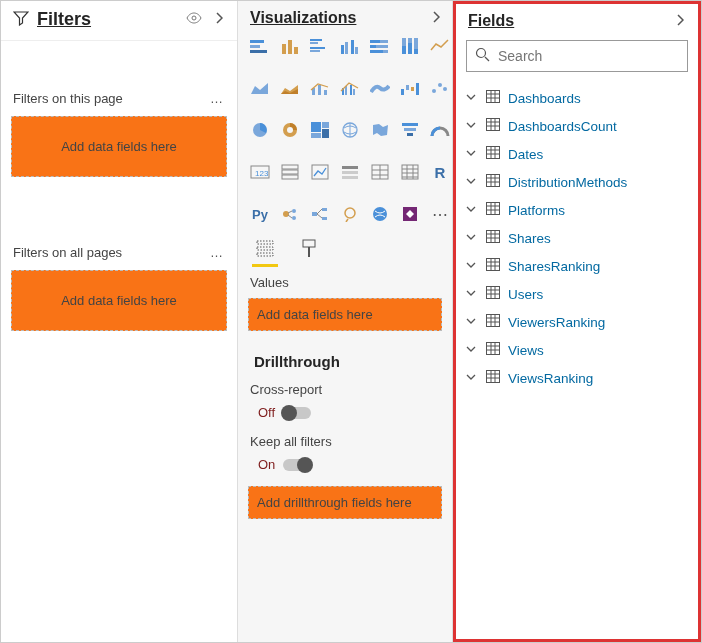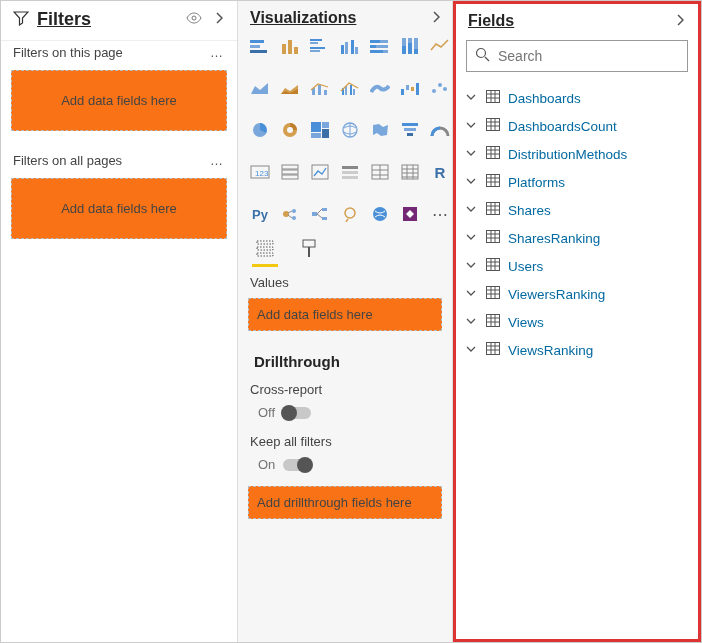--- a/index.html
+++ b/index.html
@@ -31,20 +31,21 @@
     text-decoration:underline;
   }
   .pane-header .title { font-size:16px; font-weight:600; flex:1; }
   .pane-header .title-big { font-size:18px; font-weight:700; flex:1; }
   .chev { width:16px; text-align:center; cursor:pointer; color:#555; }
   .eye { width:18px; text-align:center; color:#777; cursor:pointer; font-size:13px;}
   .section-label {
     display:flex; align-items:center;
     padding:4px 10px 4px 12px;
     color:#444;
+    margin-top:46px;
   }
   .section-label .txt { flex:1; }
   .dots { color:#555; cursor:pointer; padding:0 4px; }
   .dropzone {
     margin:6px 10px 18px 10px;
     border:1px dashed #bbb;
     background:#f97316;
     text-align:center;
     padding:22px 6px;
     color:#444;
@@ -63,21 +64,21 @@
     font-size:14px; color:#555; cursor:pointer;
     background:transparent;
   }
   .viz-icon svg { display:block; }
   .tab-row { display:flex; gap:18px; padding:6px 14px 2px 14px; }
   .tab-item { width:26px; text-align:center; cursor:pointer; padding-bottom:4px;}
   .tab-item.active { border-bottom:3px solid #f2c811; }
   .tab-label { padding:6px 12px 4px 12px; color:#444; }
   .drill-title { font-size:15px; font-weight:600; padding:8px 12px 8px 16px; }
   .sub-label { padding:4px 12px 4px 12px; color:#444; }
-  .toggle-row { display:flex; align-items:center; gap:8px; padding:4px 12px 10px 20px; color:#737373;}
+  .toggle-row { display:flex; align-items:center; gap:8px; padding:4px 12px 10px 20px; color:#7f1d1d;}
   .toggle {
     width:28px; height:12px; background:#c8c8c8; border-radius:6px;
     position:relative;
   }
   .toggle .knob {
     position:absolute; top:-2px; width:16px; height:16px;
     background:#555; border-radius:50%;
   }
   .toggle.off .knob { left:-2px; }
   .toggle.on .knob { right:-2px; }
@@ -483,20 +484,33 @@
           <span class="sm-chev"><svg width="10" height="10" viewBox="0 0 10 10">
               <path d="M1 3l4 4 4-4" fill="none" stroke="#555" stroke-width="1.3"></path>
             </svg></span>
           <span class="tbl"><svg width="14" height="13" viewBox="0 0 14 13">
               <rect x="0.5" y="0.5" width="13" height="12" fill="none" stroke="#555"></rect>
               <line x1="0.5" y1="4" x2="13.5" y2="4" stroke="#555"></line>
               <line x1="0.5" y1="8" x2="13.5" y2="8" stroke="#555"></line>
               <line x1="5" y1="0.5" x2="5" y2="12.5" stroke="#555"></line>
               <line x1="9" y1="0.5" x2="9" y2="12.5" stroke="#555"></line>
             </svg></span>
+          <span class="name">Dates</span>
+        </div>
+        <div class="field-item">
+          <span class="sm-chev"><svg width="10" height="10" viewBox="0 0 10 10">
+              <path d="M1 3l4 4 4-4" fill="none" stroke="#555" stroke-width="1.3"></path>
+            </svg></span>
+          <span class="tbl"><svg width="14" height="13" viewBox="0 0 14 13">
+              <rect x="0.5" y="0.5" width="13" height="12" fill="none" stroke="#555"></rect>
+              <line x1="0.5" y1="4" x2="13.5" y2="4" stroke="#555"></line>
+              <line x1="0.5" y1="8" x2="13.5" y2="8" stroke="#555"></line>
+              <line x1="5" y1="0.5" x2="5" y2="12.5" stroke="#555"></line>
+              <line x1="9" y1="0.5" x2="9" y2="12.5" stroke="#555"></line>
+            </svg></span>
           <span class="name">DistributionMethods</span>
         </div>
         <div class="field-item">
           <span class="sm-chev"><svg width="10" height="10" viewBox="0 0 10 10">
               <path d="M1 3l4 4 4-4" fill="none" stroke="#555" stroke-width="1.3"></path>
             </svg></span>
           <span class="tbl"><svg width="14" height="13" viewBox="0 0 14 13">
               <rect x="0.5" y="0.5" width="13" height="12" fill="none" stroke="#555"></rect>
               <line x1="0.5" y1="4" x2="13.5" y2="4" stroke="#555"></line>
               <line x1="0.5" y1="8" x2="13.5" y2="8" stroke="#555"></line>

